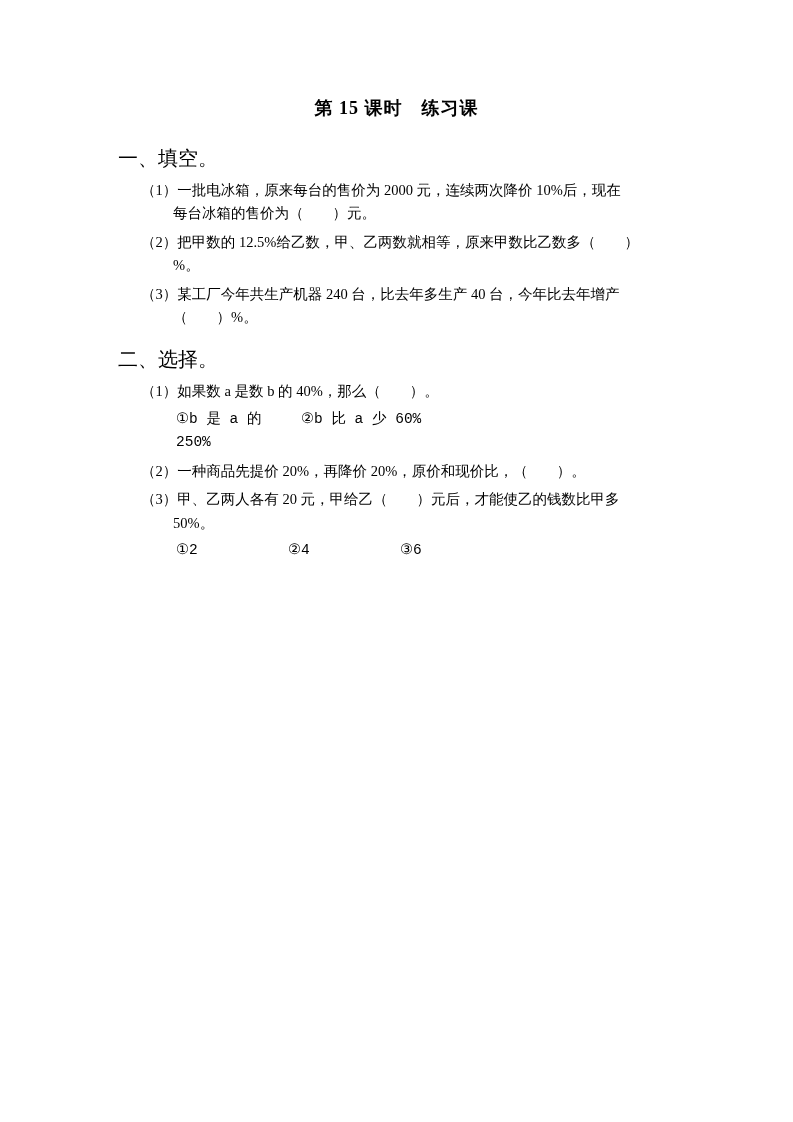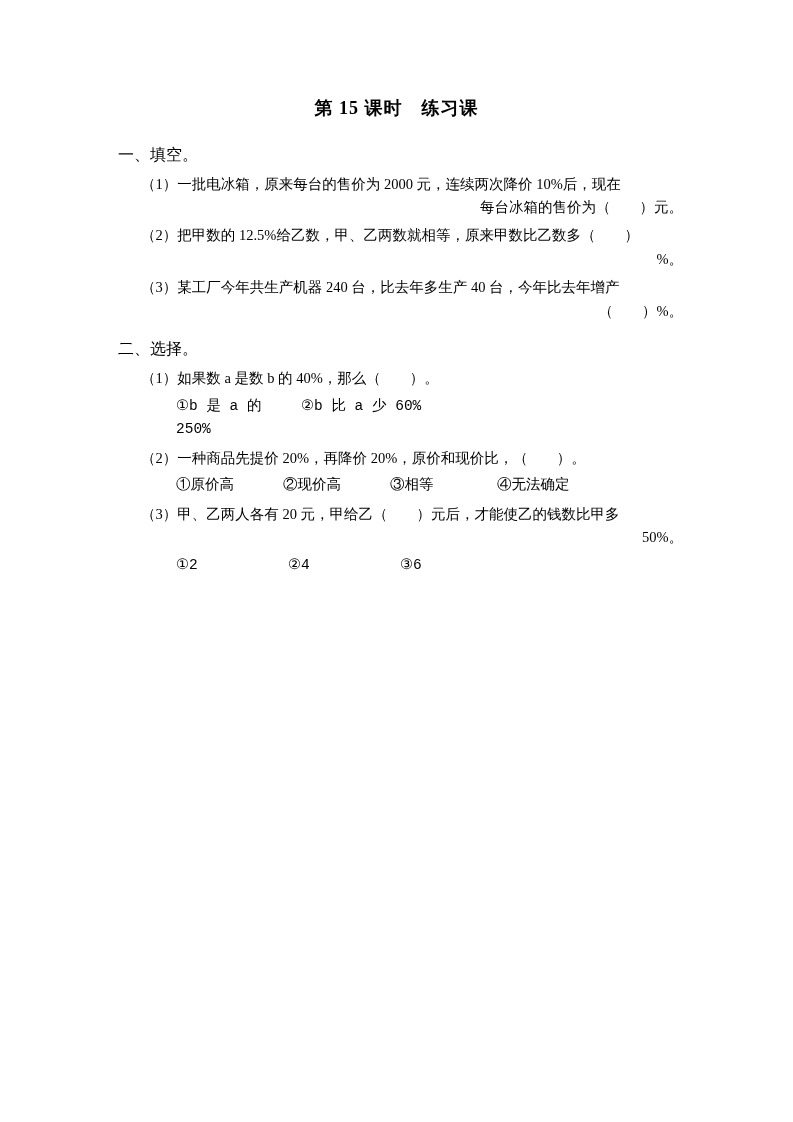--- a/index.html
+++ b/index.html
@@ -37,36 +37,35 @@
     margin-left: 118px;
     margin-right: 110px;
     margin-top: 22px;
     font-size: 14.5px;
     line-height: 1.62;
   }
   .section-head {
     margin-top: 13px;
     margin-bottom: 2px;
     text-indent: 0;
-    font-size: 16px;
+    font-size: 20px;
   }
   .section-head.first {
     margin-top: 0;
   }
   .q-item {
     margin-left: 26px;
     text-indent: -0.2em;
     margin-top: 5px;
     font-size: 14.5px;
     line-height: 1.62;
   }
   .q-item .wrap-indent {
     display: block;
     margin-left: 32px;
-    text-align: right;
   }
   .opt-row {
     margin-left: 58px;
     margin-top: 4px;
     font-size: 14.5px;
     display: flex;
     flex-wrap: nowrap;
     font-family: Liberation Mono, monospace;
   }
   .opt-row .opt {
@@ -121,26 +120,20 @@
       <span class="nowrap">（1）</span><span>如果数 a 是数 b 的 40%，那么（　　）。</span>
     </div>
     <div class="opt-row">
       <span class="opt opt-w1">①b 是 a 的 250%</span>
       <span class="opt opt-last">②b 比 a 少 60%</span>
     </div>
 
     <div class="q-item">
       <span class="nowrap">（2）</span><span>一种商品先提价 20%，再降价 20%，原价和现价比，（　　）。</span>
     </div>
-    <div class="opt-row four">
-      <span class="opt">①原价高</span>
-      <span class="opt">②现价高</span>
-      <span class="opt">③相等</span>
-      <span class="opt opt-last">④无法确定</span>
-    </div>
 
     <div class="q-item">
       <span class="nowrap">（3）</span><span>甲、乙两人各有 20 元，甲给乙（　　）元后，才能使乙的钱数比甲多</span>
       <span class="wrap-indent">50%。</span>
     </div>
     <div class="opt-row three">
       <span class="opt">①2</span>
       <span class="opt">②4</span>
       <span class="opt opt-last">③6</span>
     </div>

